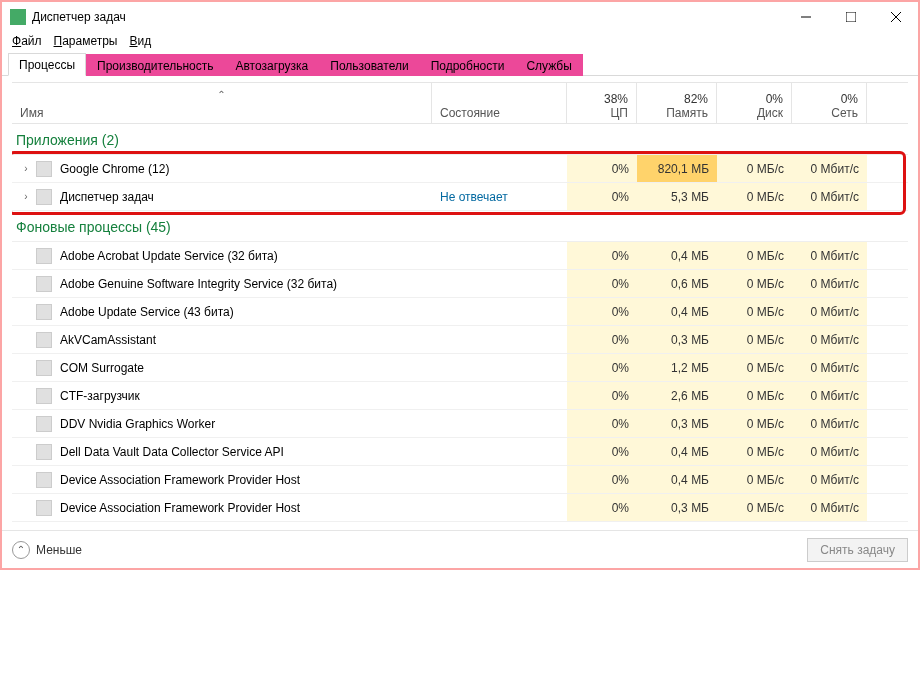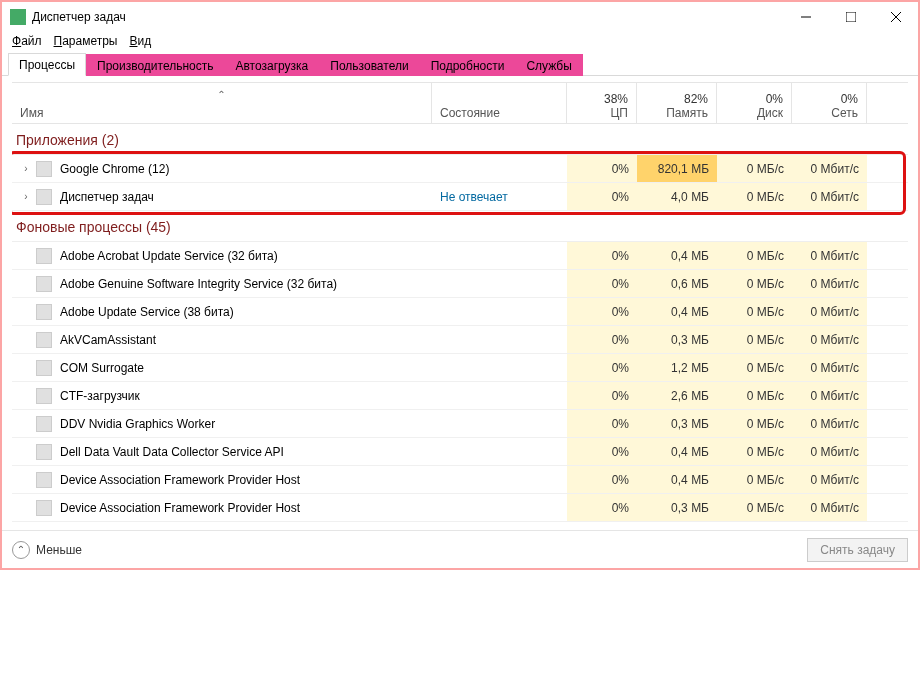--- a/index.html
+++ b/index.html
@@ -113,21 +113,21 @@
   .header-row .pct { color:#333; }
 
   .scroll-body {
     flex: 1;
     overflow-y: scroll;
     position: relative;
   }
 
   .group-header {
     padding: 8px 4px 6px 4px;
-    color: #7f1d1d;
+    color: #15803d;
     font-size: 14px;
     border-bottom: 1px solid #eee;
   }
 
   .row {
     display: flex;
     height: 28px;
     align-items: center;
     border-bottom: 1px solid #f0f0f0;
   }
@@ -285,21 +285,21 @@
           <div class="cell metric net">0 Мбит/с</div>
         </div>
         <div class="row">
           <div class="cell name">
             <span class="expand">›</span>
             <span class="proc-icon"></span>
             <span>Диспетчер задач</span>
           </div>
           <div class="cell state">Не отвечает</div>
           <div class="cell metric">0%</div>
-          <div class="cell metric mem">4,0 МБ</div>
+          <div class="cell metric mem">5,3 МБ</div>
           <div class="cell metric disk">0 МБ/с</div>
           <div class="cell metric net">0 Мбит/с</div>
         </div>
         <div class="group-header">Фоновые процессы (45)</div>
         <div class="row">
           <div class="cell name">
             <span class="expand"></span>
             <span class="proc-icon"></span>
             <span>Adobe Acrobat Update Service (32 бита)</span>
           </div>
@@ -318,21 +318,21 @@
           <div class="cell state"></div>
           <div class="cell metric">0%</div>
           <div class="cell metric mem">0,6 МБ</div>
           <div class="cell metric disk">0 МБ/с</div>
           <div class="cell metric net">0 Мбит/с</div>
         </div>
         <div class="row">
           <div class="cell name">
             <span class="expand"></span>
             <span class="proc-icon"></span>
-            <span>Adobe Update Service (38 бита)</span>
+            <span>Adobe Update Service (43 бита)</span>
           </div>
           <div class="cell state"></div>
           <div class="cell metric">0%</div>
           <div class="cell metric mem">0,4 МБ</div>
           <div class="cell metric disk">0 МБ/с</div>
           <div class="cell metric net">0 Мбит/с</div>
         </div>
         <div class="row">
           <div class="cell name">
             <span class="expand"></span>

